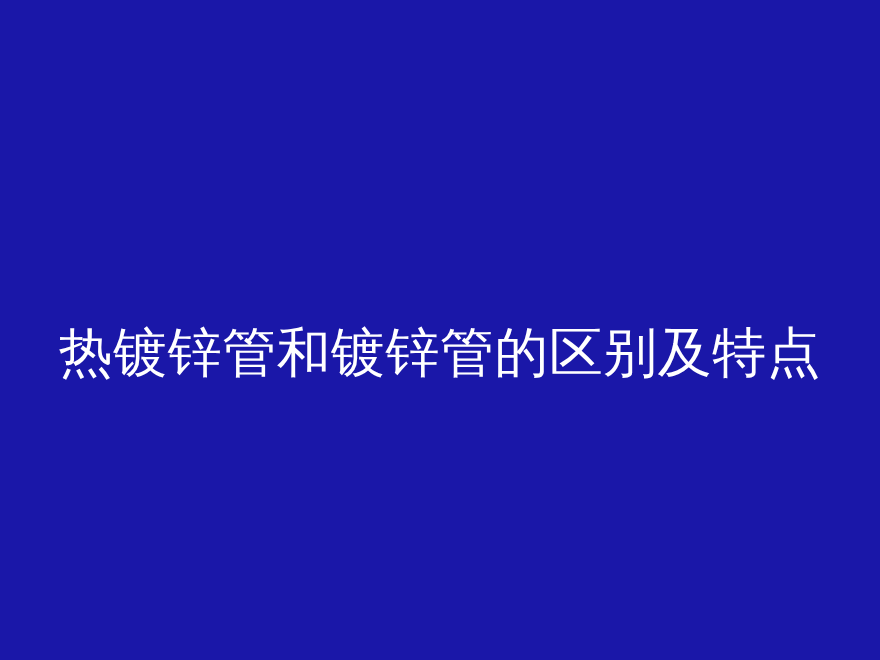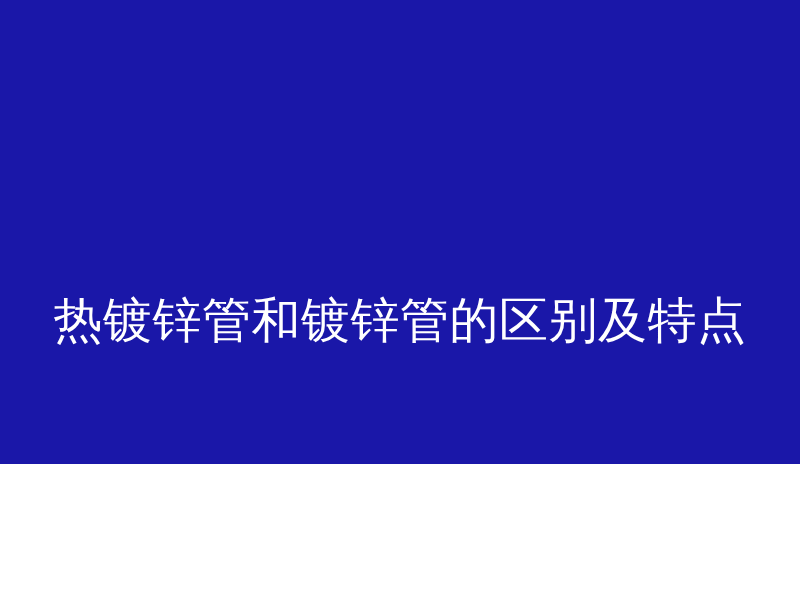--- a/index.html
+++ b/index.html
@@ -11,21 +11,21 @@
   body {
     width: 800px;
     height: 600px;
     overflow: hidden;
     font-family: "DejaVu Sans", "Liberation Sans", sans-serif;
   }
 
   #title-card {
     position: relative;
     width: 800px;
-    height: 464px;
+    height: 600px;
     background-color: #1a17a8;
     box-sizing: border-box;
   }
 
   #headline-band {
     position: absolute;
     left: 0;
     top: 0;
     width: 800px;
     height: 600px;

